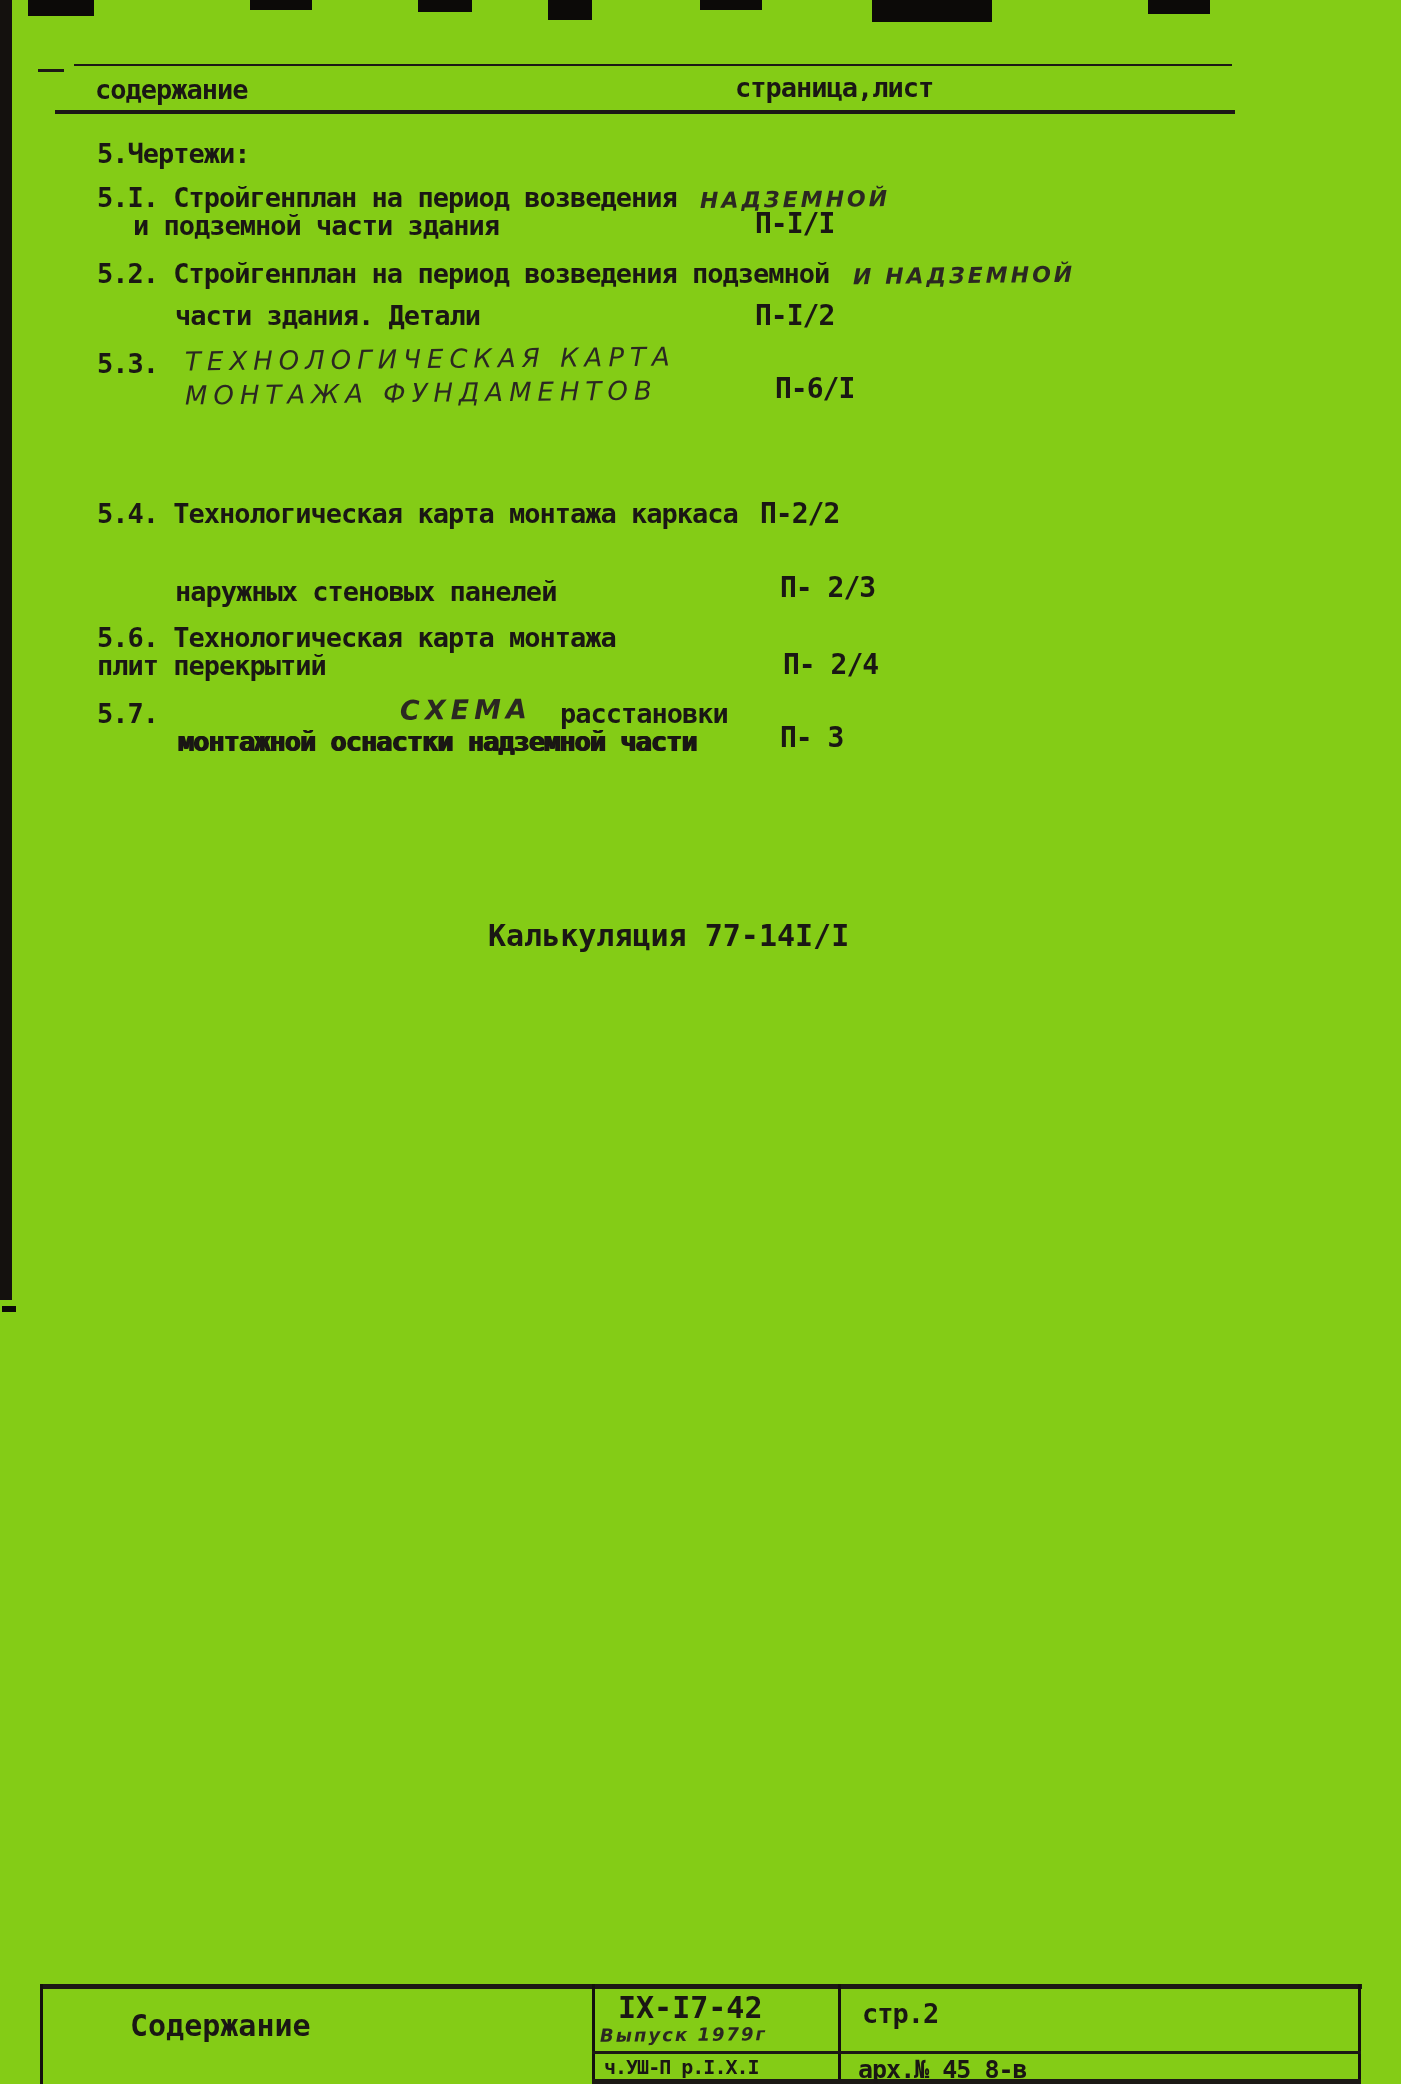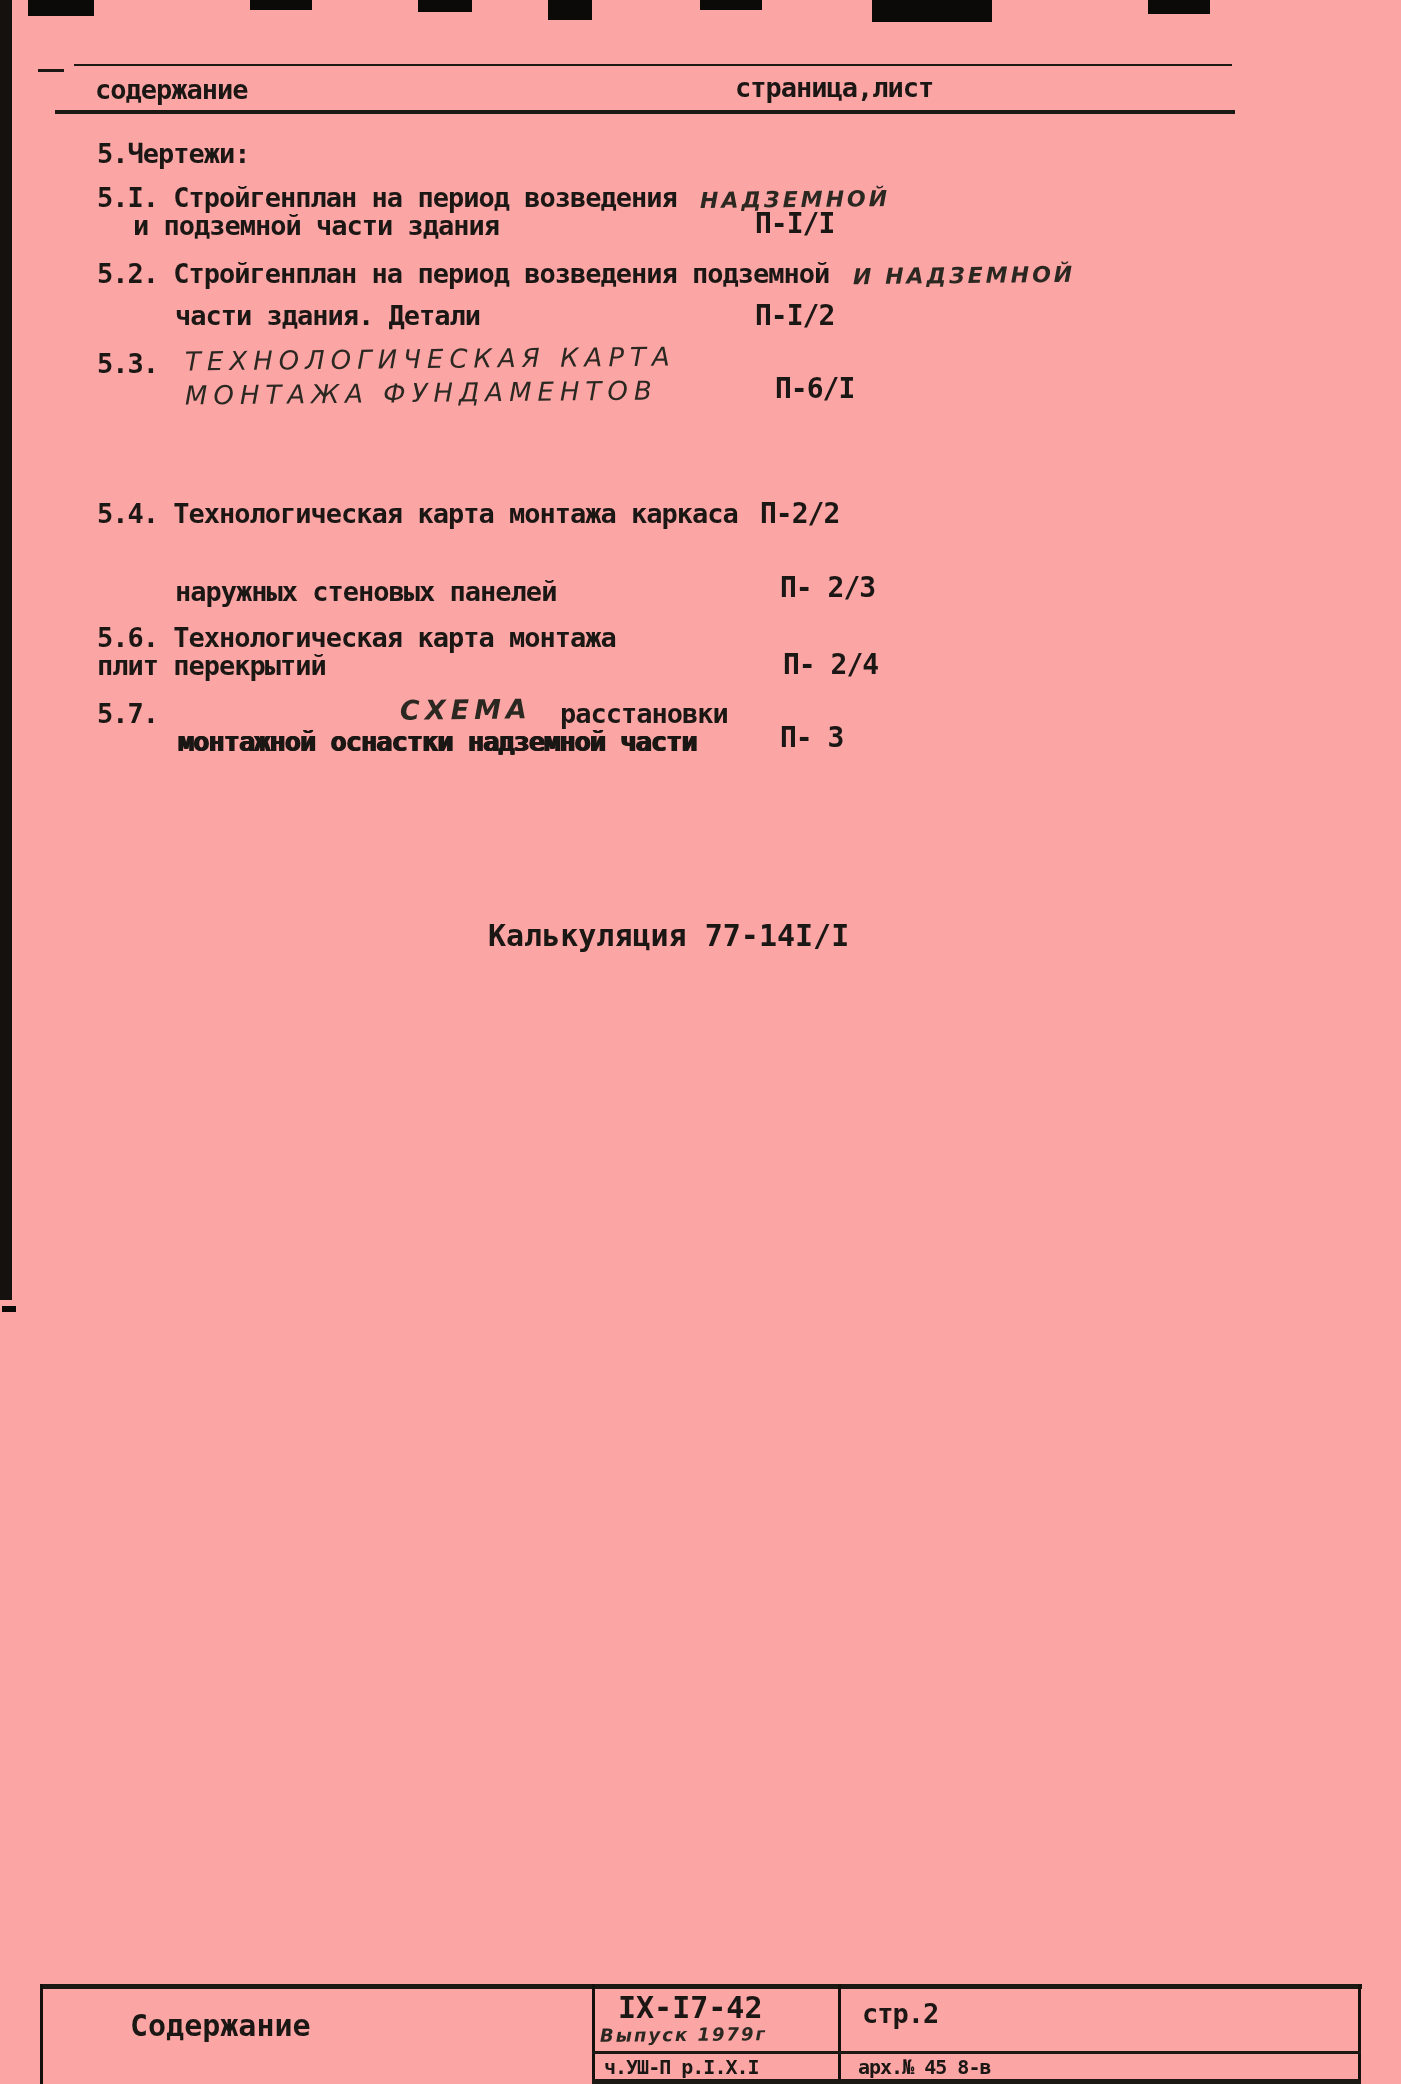--- a/index.html
+++ b/index.html
@@ -1,18 +1,18 @@
 <!DOCTYPE html>
 <html><head>
 <meta charset="utf-8">
 <style>
   html,body{margin:0;padding:0;background:#888;}
   .page{
     position:relative;width:1401px;height:2084px;margin:0 auto;
-    background:#fca5a5;overflow:hidden;color:#1a1714;
+    background:#84cc16;overflow:hidden;color:#1a1714;
     font-family:"DejaVu Sans Mono",monospace;
   }
   .abs{position:absolute;white-space:nowrap;}
   .tw{font-family:"DejaVu Sans Mono",monospace;font-weight:700;font-size:27px;letter-spacing:-1px;color:#1a1714;}
   .tw-big{font-size:30px;letter-spacing:0;}
   .hand{
     font-family:"DejaVu Sans",sans-serif;font-style:italic;font-weight:600;
     text-transform:uppercase;letter-spacing:3px;color:#2b2822;
     display:inline-block;transform:rotate(-0.6deg);
   }
@@ -99,15 +99,15 @@
   <div class="vline" style="left:838px;top:1984px;width:3px;height:100px;"></div>
   <div class="vline" style="left:1358px;top:1984px;width:3px;height:100px;"></div>
   <div class="hline" style="left:592px;top:2051px;width:769px;height:3px;"></div>
   <div class="hline" style="left:592px;top:2079px;width:769px;height:5px;"></div>
 
   <div class="abs tw tw-big" style="left:130px;top:2008px;">Содержание</div>
   <div class="abs tw tw-big" style="left:618px;top:1990px;">IX-I7-42</div>
   <div class="abs hand" style="left:600px;top:2024px;font-size:18px;letter-spacing:2px;text-transform:none;">Выпуск 1979г</div>
   <div class="abs tw" style="left:862px;top:1998px;">стр.2</div>
   <div class="abs tw" style="left:604px;top:2055px;font-size:20px;">ч.УШ-П р.I.Х.I</div>
-  <div class="abs tw" style="left:858px;top:2055px;font-size:20px;">арх.№ 45 8-в</div>
+  <div class="abs tw" style="left:858px;top:2055px;font-size:25px;">арх.№ 45 8-в</div>
 
 </div>
 
 </body></html>

